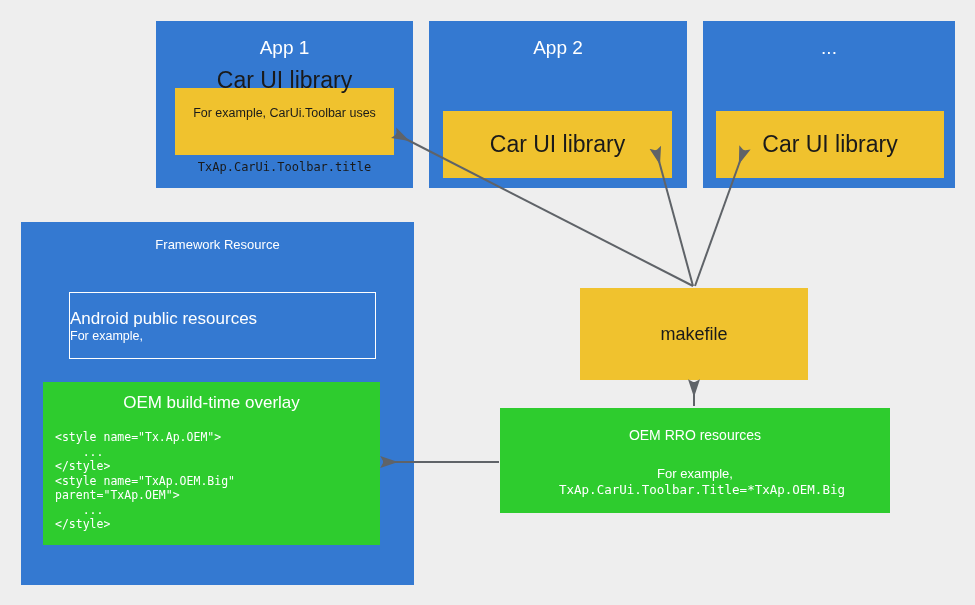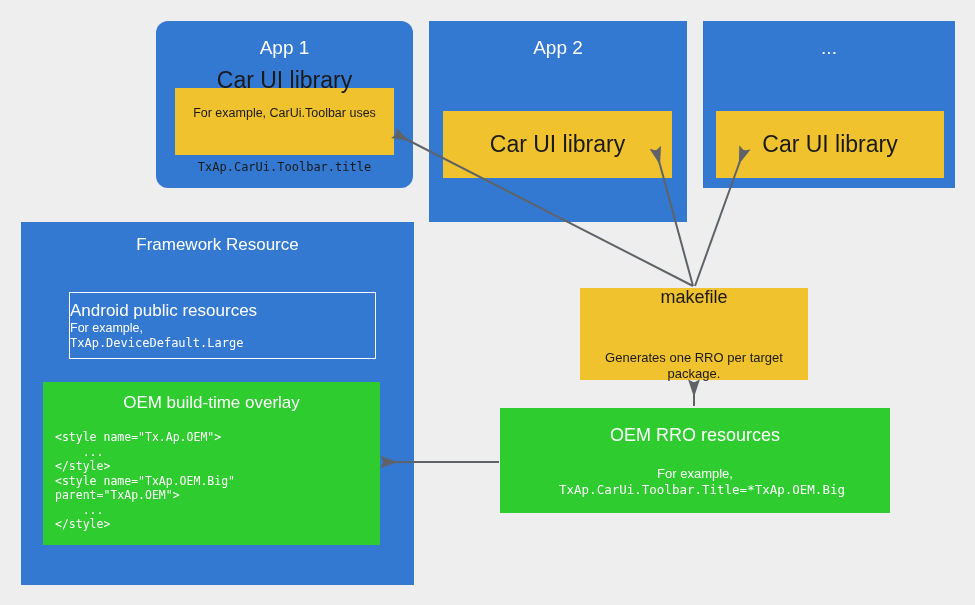--- a/index.html
+++ b/index.html
@@ -60,21 +60,21 @@
   .fw-box {
     background: #3479d1;
   }
   .fw-title {
     position: absolute;
     left: 0;
     right: 0;
     top: 12px;
     text-align: center;
     color: #ffffff;
-    font-size: 17px;
+    font-size: 13px;
     line-height: 21px;
   }
   .apr-box {
     position: absolute;
     border: 1.5px solid #ffffff;
     background: transparent;
     color: #ffffff;
     display: flex;
     flex-direction: column;
     align-items: flex-start;
@@ -148,21 +148,21 @@
     background: #2ecc2e;
     color: #ffffff;
     box-sizing: border-box;
     text-align: center;
   }
   .rro-title {
     position: absolute;
     left: 0;
     right: 0;
     top: 16px;
-    font-size: 18px;
+    font-size: 14px;
     line-height: 22px;
   }
   .rro-sub {
     position: absolute;
     left: 0;
     right: 0;
     top: 58px;
     font-size: 13px;
     line-height: 16px;
   }
@@ -183,67 +183,65 @@
     width: 975px;
     height: 605px;
     pointer-events: none;
   }
 </style>
 </head>
 <body>
 
 <div id="canvas">
 
-  <div class="box app-box" style="left:156px; top:21px; width:257px; height:167px;border-radius:12px;">
+  <div class="box app-box" style="left:156px; top:21px; width:257px; height:167px;">
     <div class="app-title">App 1</div>
     <div class="carui-box" style="left:19px; top:67px; width:219px; height:67px;">
       <div class="carui-title">Car UI library</div>
       <div class="carui-sub">For example, CarUi.Toolbar uses</div>
       <div class="carui-mono">TxAp.CarUi.Toolbar.title</div>
     </div>
   </div>
 
-  <div class="box app-box" style="left:429px; top:21px; width:258px; height:201px;">
+  <div class="box app-box" style="left:429px; top:21px; width:258px; height:167px;">
     <div class="app-title">App 2</div>
     <div class="carui-box" style="left:14px; top:90px; width:229px; height:67px;">
       <div class="carui-title">Car UI library</div>
     </div>
   </div>
 
   <div class="box app-box" style="left:703px; top:21px; width:252px; height:167px;">
     <div class="app-title">...</div>
     <div class="carui-box" style="left:13px; top:90px; width:228px; height:67px;">
       <div class="carui-title">Car UI library</div>
     </div>
   </div>
 
   <div class="box fw-box" style="left:21px; top:222px; width:393px; height:363px;">
     <div class="fw-title">Framework Resource</div>
 
     <div class="apr-box" style="left:48px; top:70px; width:307px; height:67px;">
       <div class="apr-title">Android public resources</div>
       <div class="apr-sub">For example,</div>
-      <div class="apr-mono">TxAp.DeviceDefault.Large</div>
     </div>
 
     <div class="overlay-box" style="left:22px; top:160px; width:337px; height:163px;">
       <div class="overlay-title">OEM build-time overlay</div>
       <div class="overlay-code">&lt;style name="Tx.Ap.OEM"&gt;
     ...
 &lt;/style&gt;
 &lt;style name="TxAp.OEM.Big"
 parent="TxAp.OEM"&gt;
     ...
 &lt;/style&gt;</div>
     </div>
   </div>
 
   <div class="makefile-box" style="left:580px; top:288px; width:228px; height:92px;">
     <div class="makefile-title">makefile</div>
-    <div class="makefile-sub">Generates one RRO per target package.</div>
   </div>
 
   <div class="rro-box" style="left:500px; top:408px; width:390px; height:105px;">
     <div class="rro-title">OEM RRO resources</div>
     <div class="rro-sub">For example,</div>
     <div class="rro-mono">TxAp.CarUi.Toolbar.Title=*TxAp.OEM.Big</div>
   </div>
 
   <svg id="arrows" viewBox="0 0 975 605" xmlns="http://www.w3.org/2000/svg">
     <defs>

